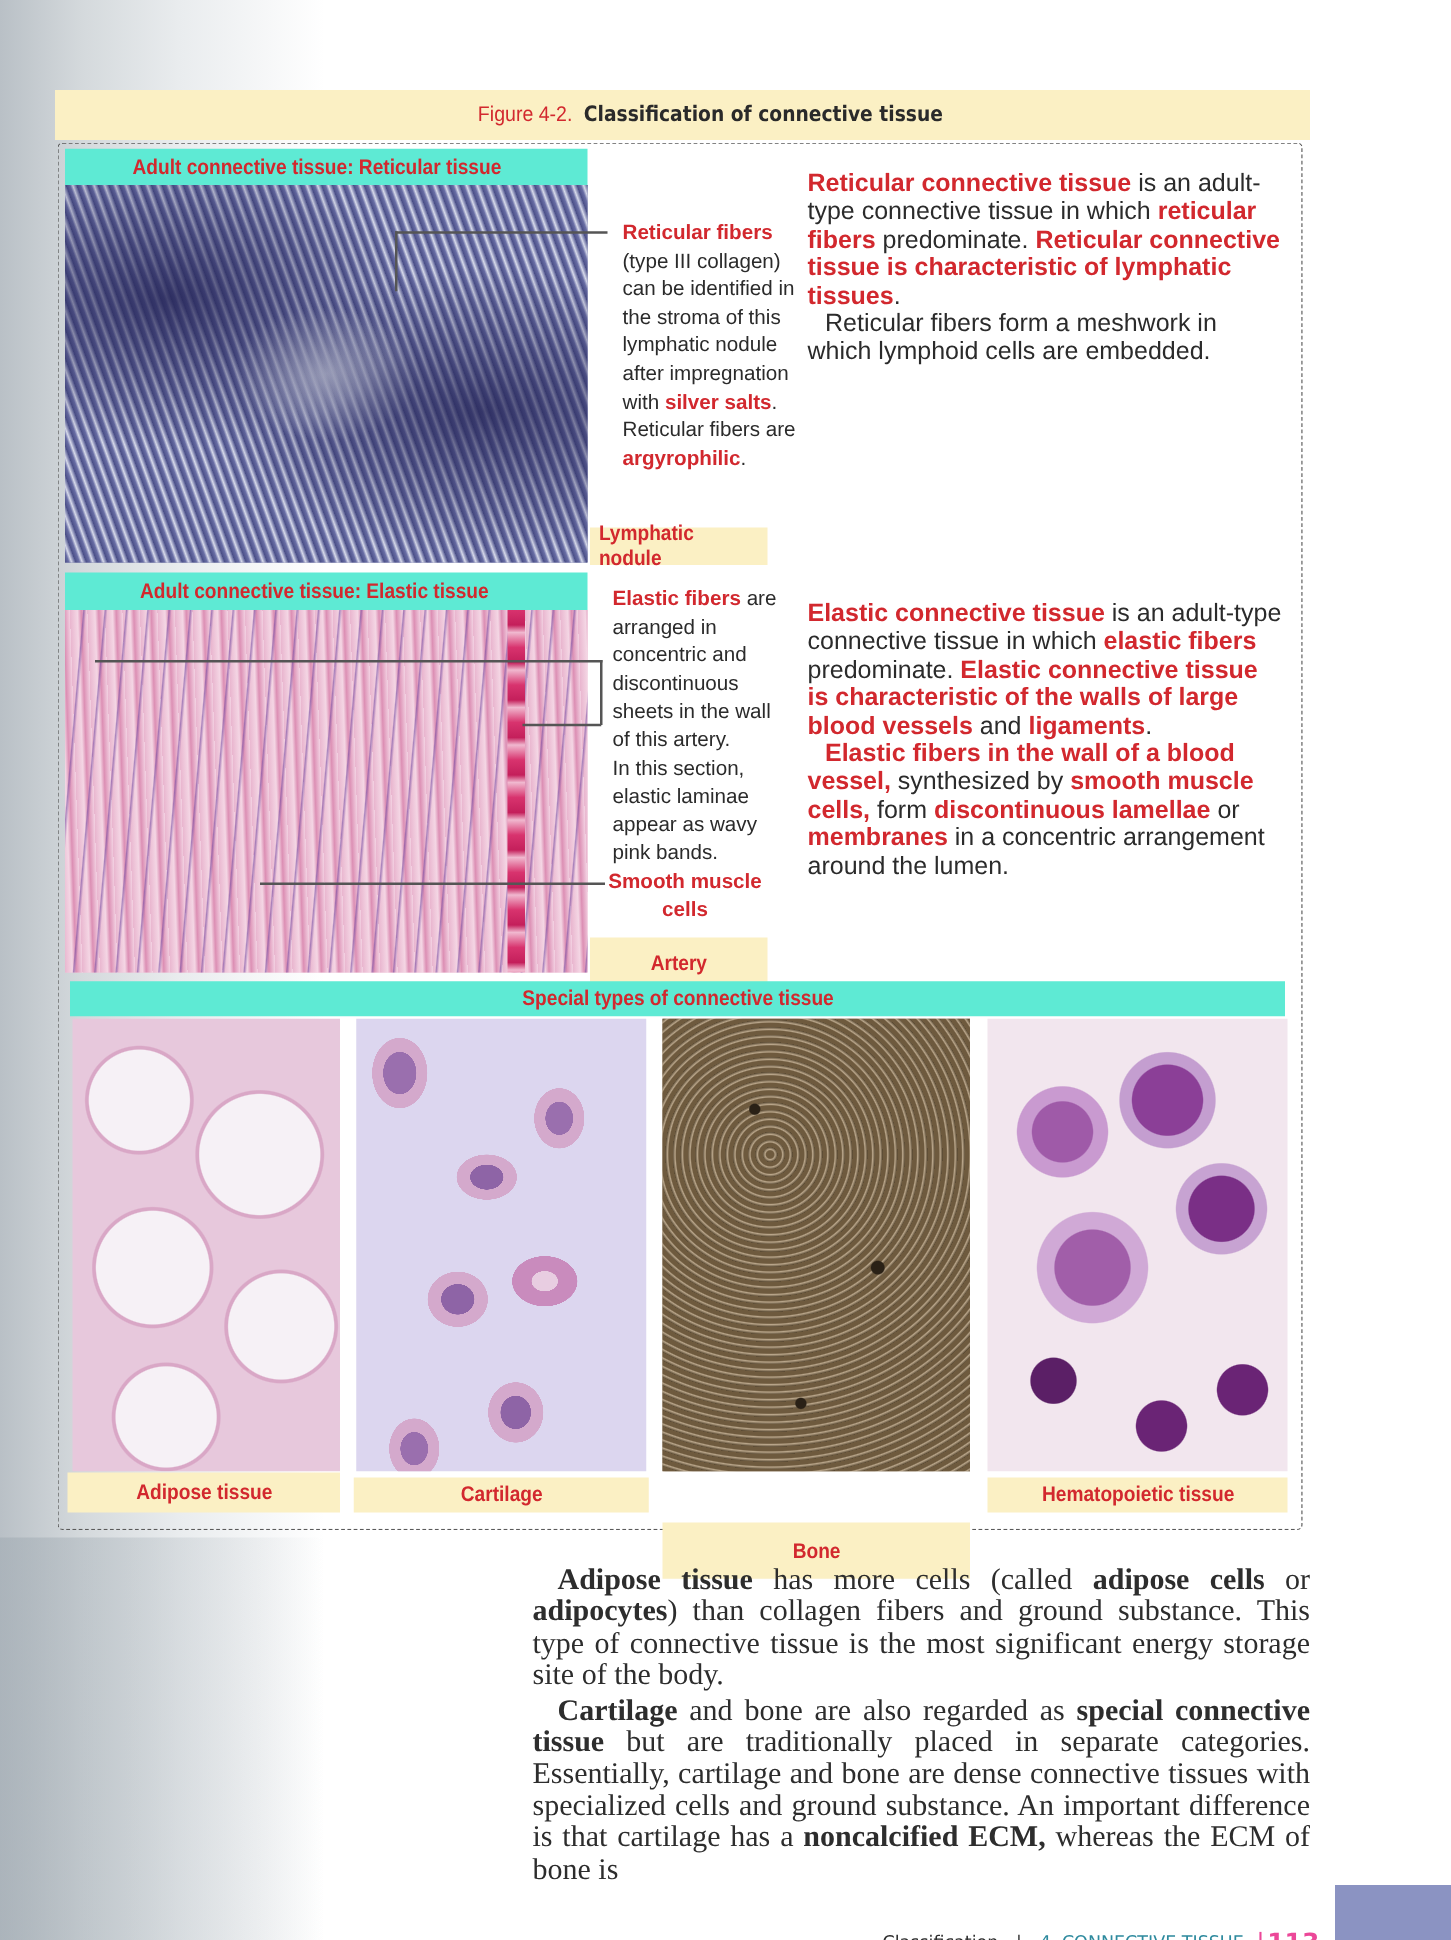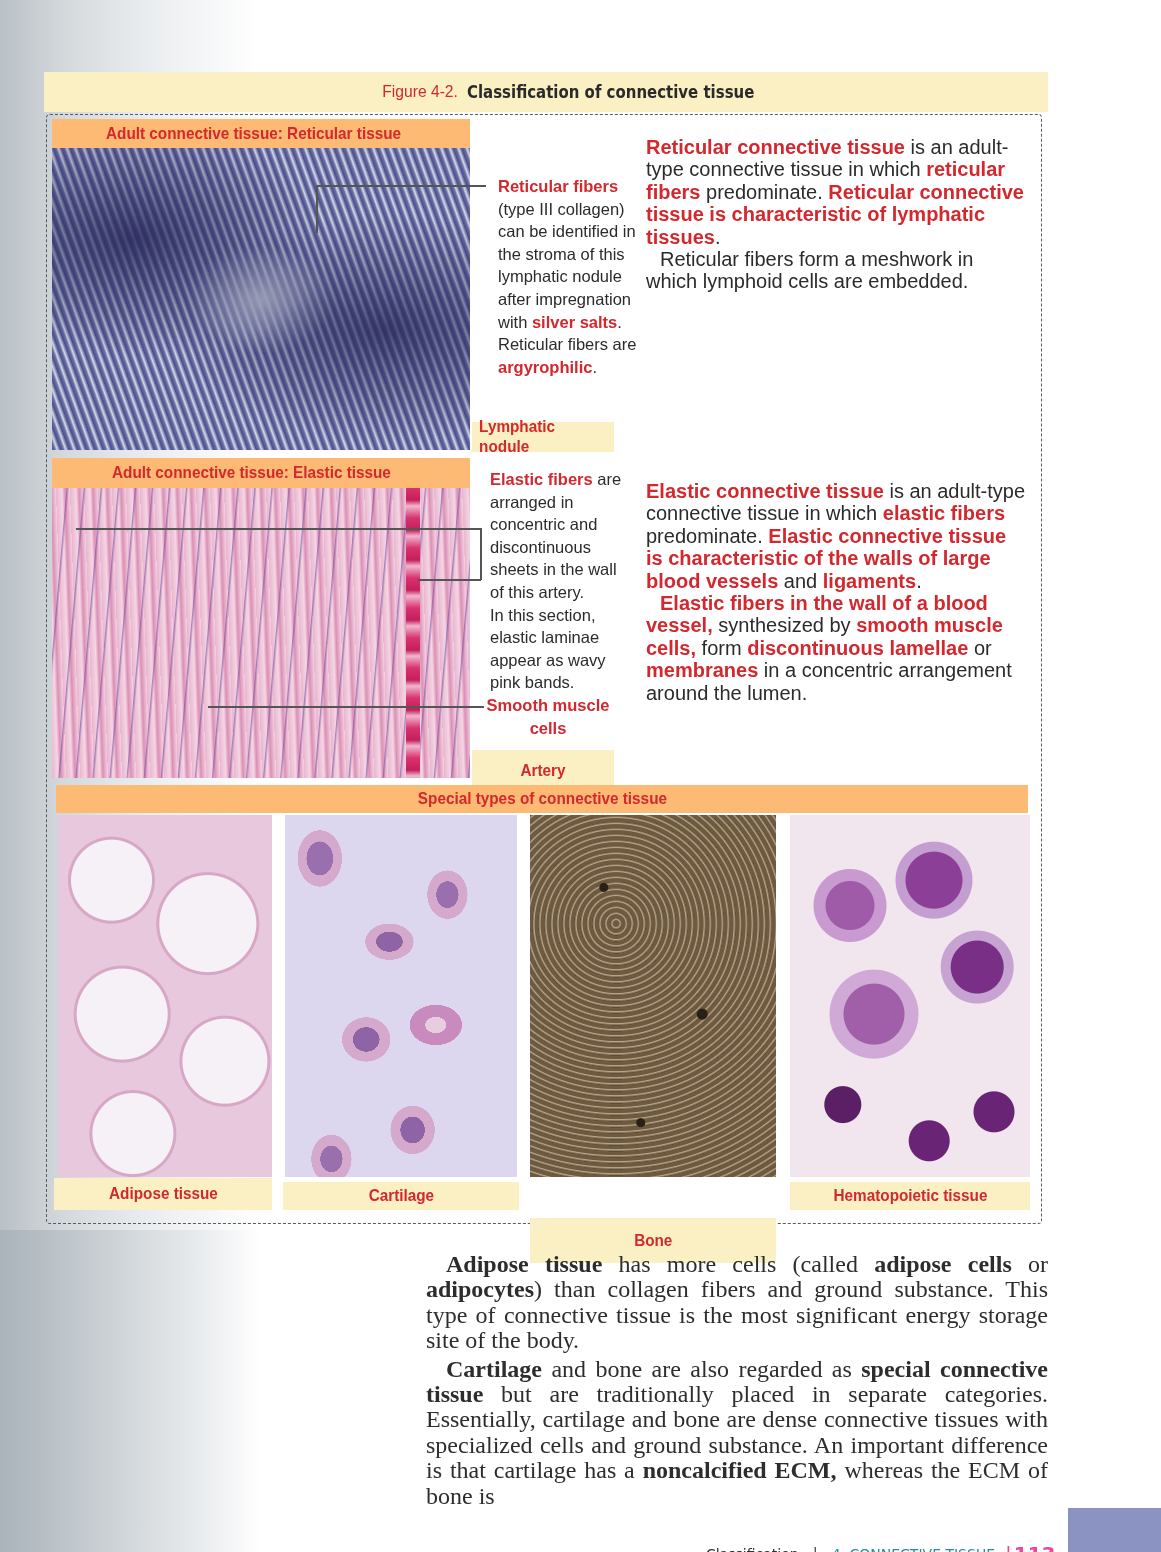--- a/index.html
+++ b/index.html
@@ -34,21 +34,21 @@
   .figure-title-bar .fig-caption {
     color: #2a2a2a; font-size: 17px; font-weight: bold; margin-left: 6px;
     font-family: "DejaVu Sans", sans-serif; transform: scaleX(0.88); transform-origin: left;
   }
   .figure-frame {
     position: absolute; left: 46px; top: 114px; width: 996px; height: 1110px;
     border: 1.5px dashed #5a5a5a;
     border-radius: 4px;
   }
   .section-bar {
-    position: absolute; background: #fdba74;
+    position: absolute; background: #5eead4;
     color: #d2282e; font-weight: bold; font-size: 17px;
     display: flex; align-items: center;
   }
   .section-bar span { display: inline-block; transform: scaleX(0.9); transform-origin: left; }
   .micrograph { position: absolute; overflow: hidden; }
   .reticular-img {
     background:
       radial-gradient(ellipse at 20% 30%, rgba(40,40,90,0.85) 0%, rgba(40,40,90,0) 40%),
       radial-gradient(ellipse at 80% 60%, rgba(40,40,90,0.8) 0%, rgba(40,40,90,0) 45%),
       radial-gradient(ellipse at 50% 50%, rgba(230,235,245,0.9) 0%, rgba(230,235,245,0) 25%),

